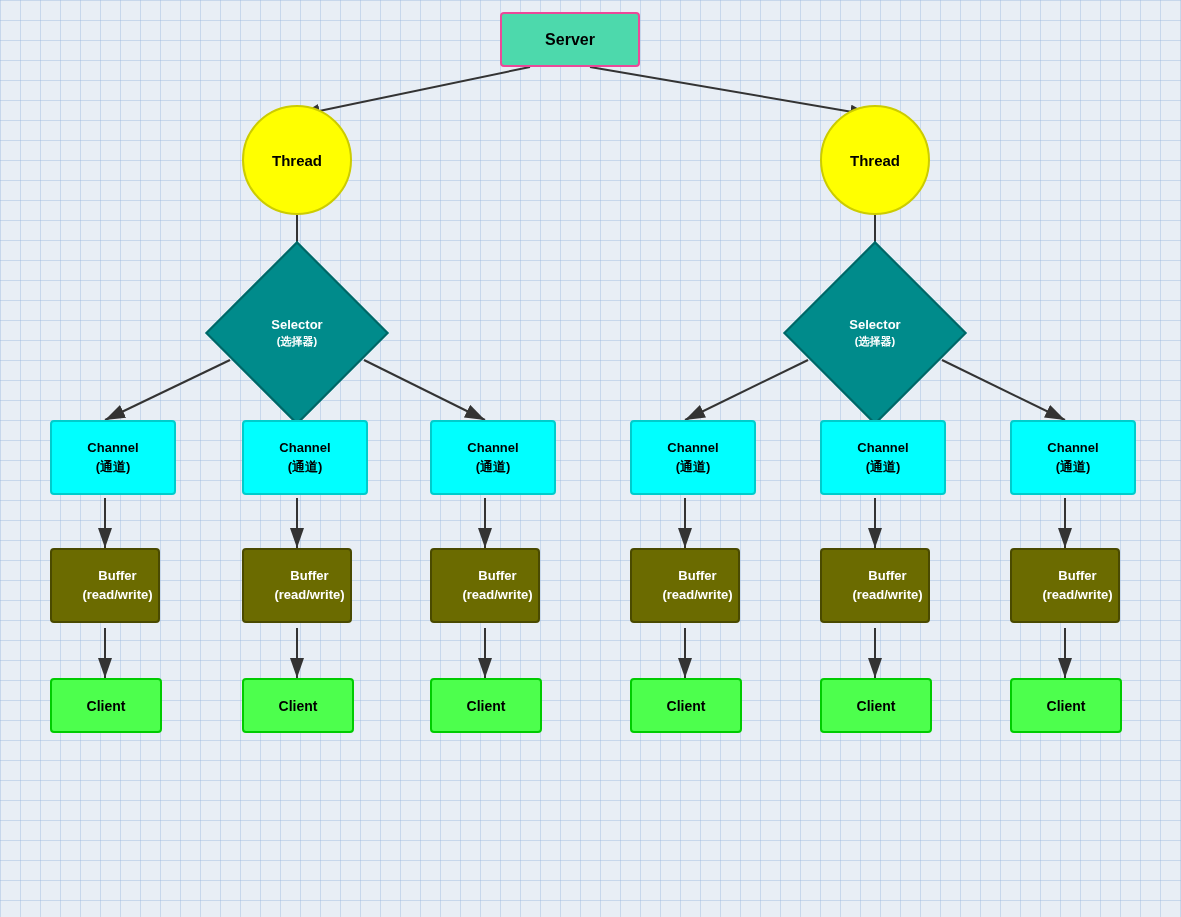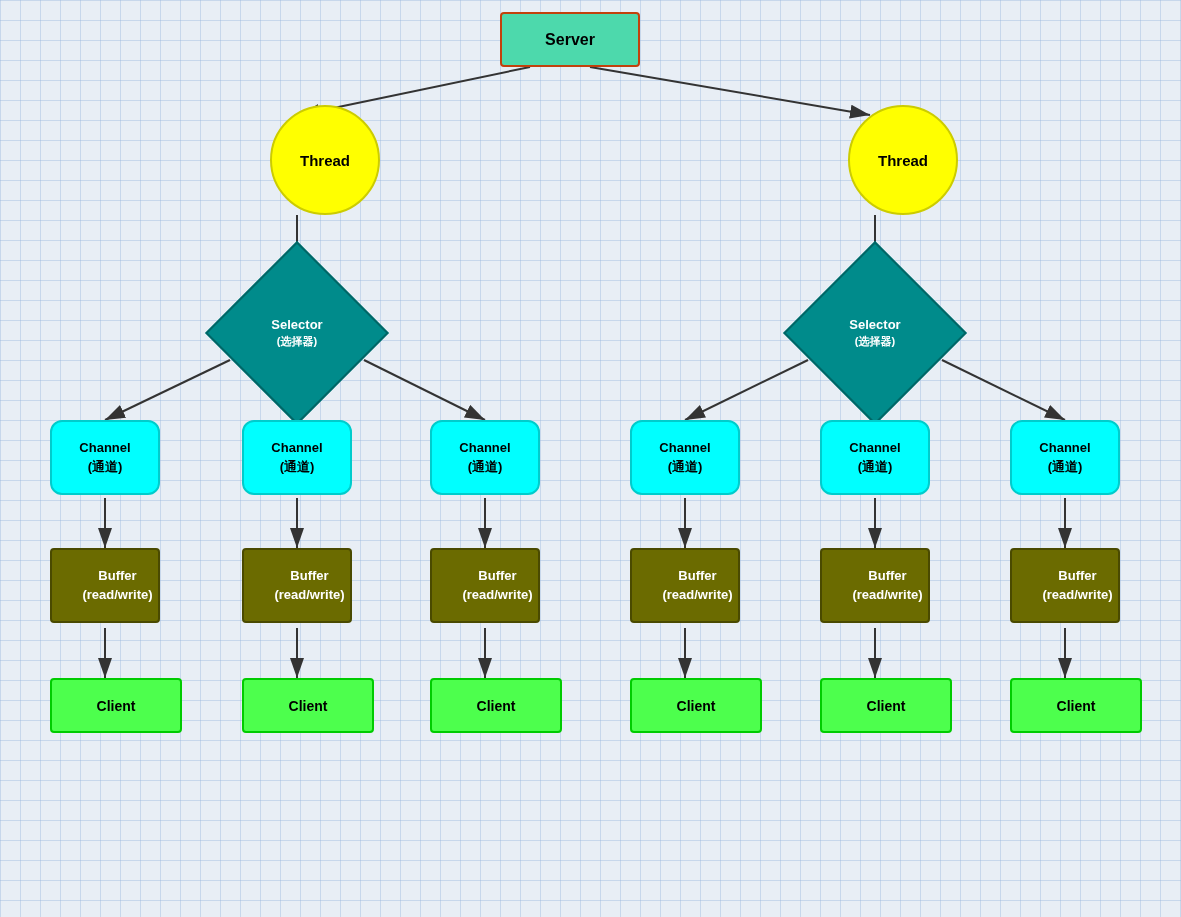--- a/index.html
+++ b/index.html
@@ -37,38 +37,37 @@
       align-items: center;
       justify-content: center;
       text-align: center;
       font-weight: bold;
       font-size: 14px;
     }
 
     
     .server-node {
       background-color: #4dd9ac;
-      border: 2px solid #c2410c;
+      border: 2px solid #ec4899;
       border-radius: 4px;
       width: 120px;
       height: 55px;
       color: #000;
       font-size: 16px;
     }
 
     
     .thread-node {
       background-color: #ffff00;
       border: 2px solid #cccc00;
       border-radius: 50%;
       width: 110px;
       height: 110px;
       color: #000;
       font-size: 15px;
-      margin-left: 28px;
     }
 
     
     .selector-node {
       background-color: #008b8b;
       border: 2px solid #006666;
       width: 130px;
       height: 130px;
       transform: rotate(45deg);
       color: #fff;
@@ -76,22 +75,22 @@
     .selector-node .node-text {
       transform: rotate(-45deg);
       font-size: 13px;
       line-height: 1.3;
     }
 
     
     .channel-node {
       background-color: #00ffff;
       border: 2px solid #00cccc;
-      border-radius: 12px;
-      width: 110px;
+      border-radius: 4px;
+      width: 126px;
       height: 75px;
       color: #000;
       font-size: 13px;
       line-height: 1.4;
     }
 
     
     .buffer-node {
       background-color: #6b6b00;
       border: 2px solid #4a4a00;
@@ -102,21 +101,21 @@
       font-size: 13px;
       line-height: 1.4;
       padding-left: 25px;
     }
 
     
     .client-node {
       background-color: #4dff4d;
       border: 2px solid #00cc00;
       border-radius: 4px;
-      width: 132px;
+      width: 112px;
       height: 55px;
       color: #000;
       font-size: 14px;
     }
 
     .node-text {
       display: flex;
       flex-direction: column;
       align-items: center;
       justify-content: center;

